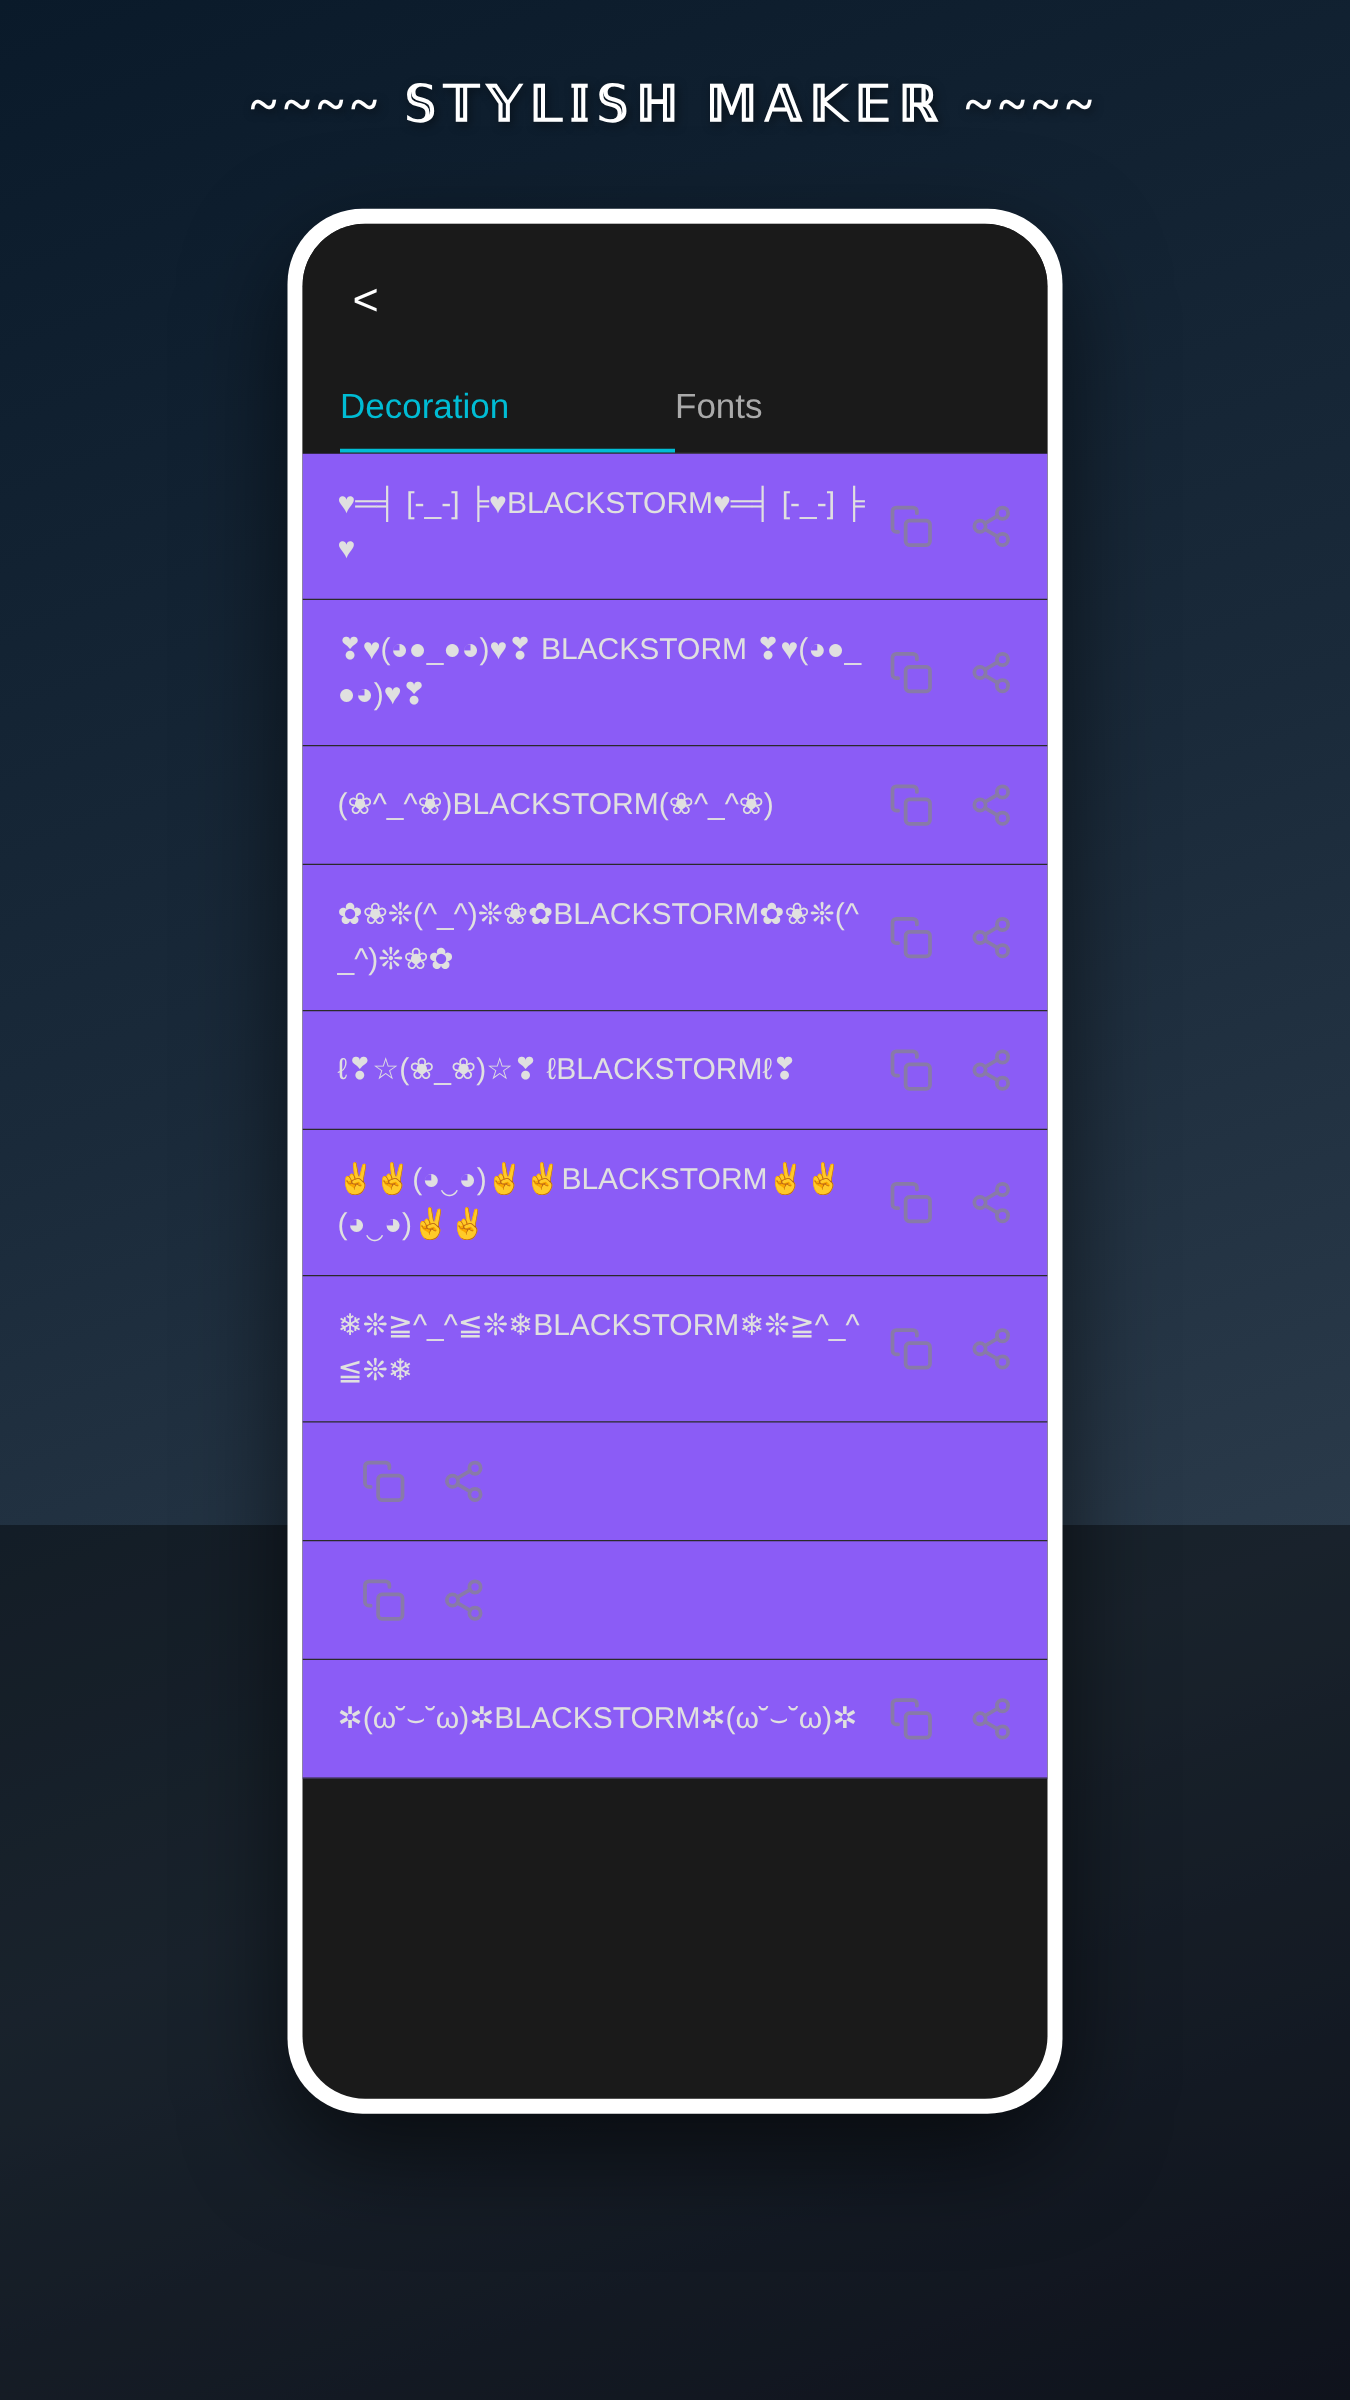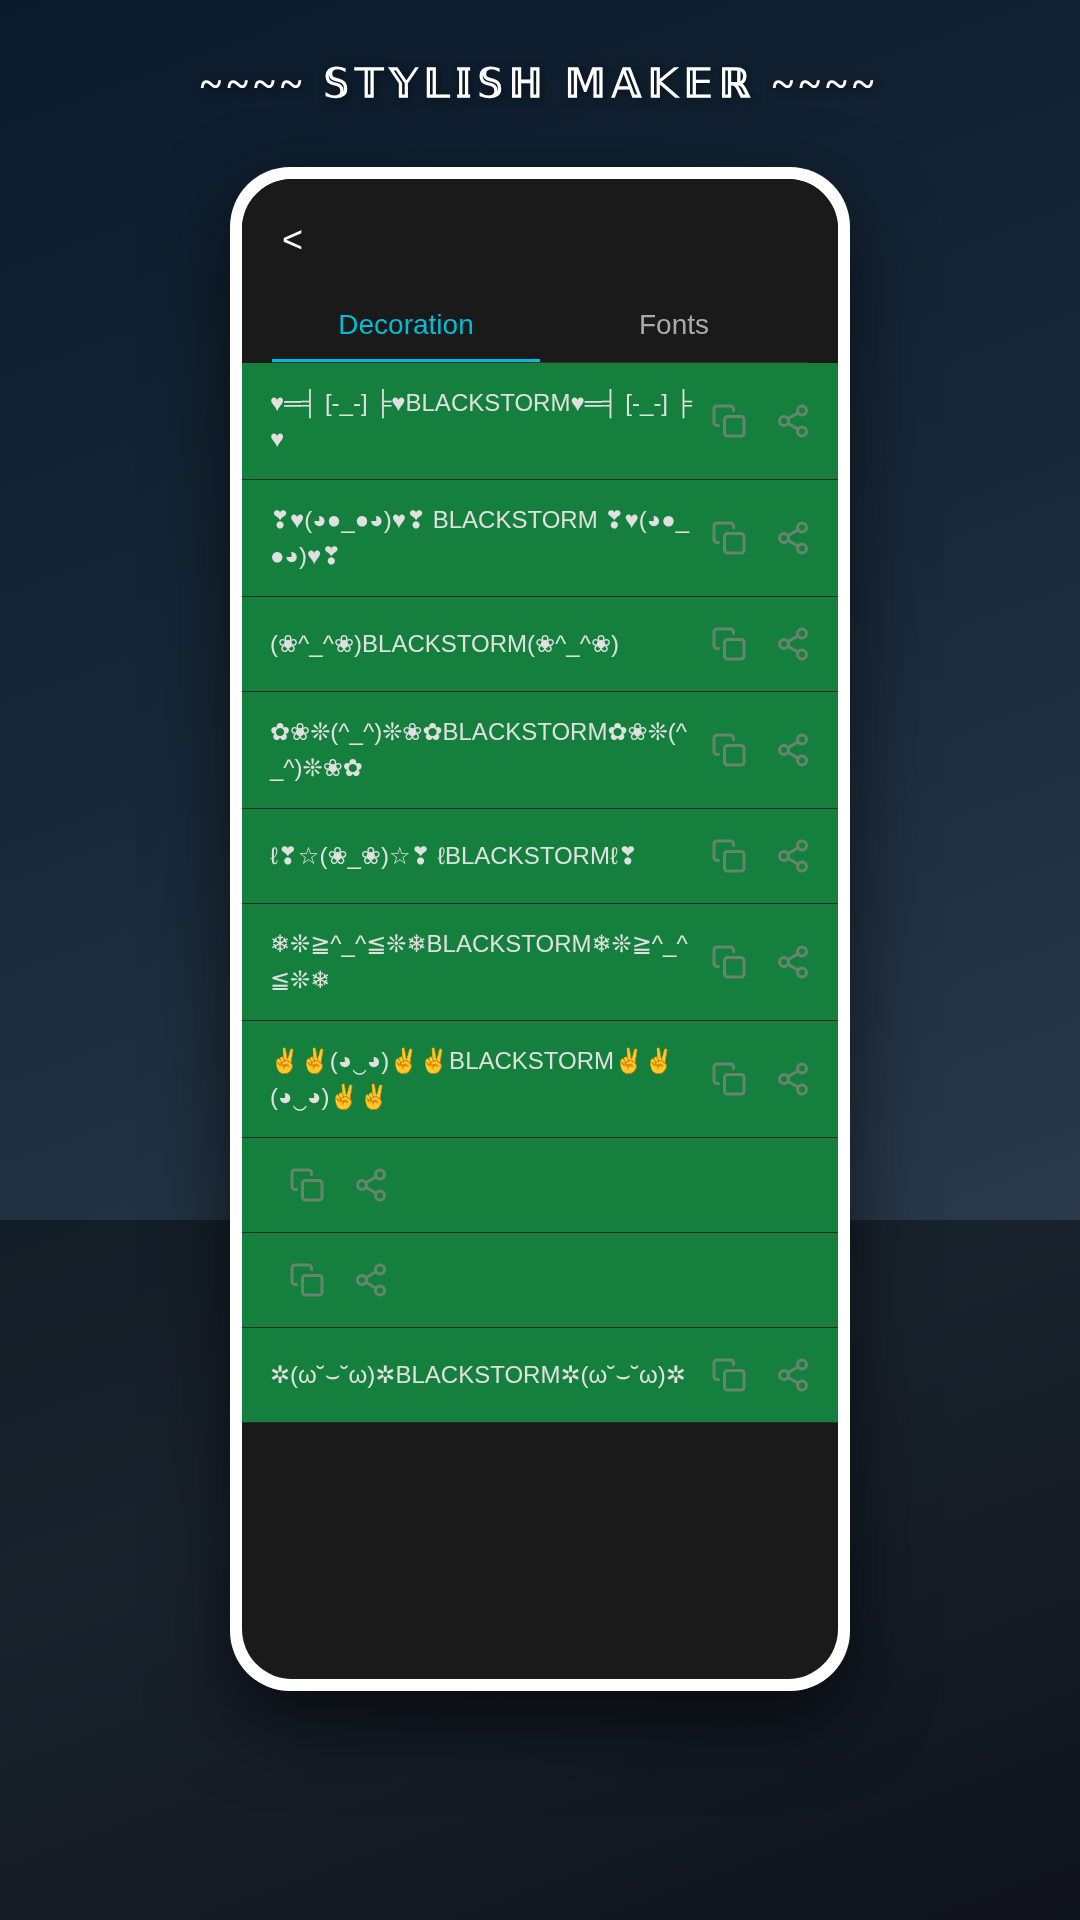--- a/index.html
+++ b/index.html
@@ -78,34 +78,34 @@
     }
 
     .tabs-container {
       display: flex;
       margin-top: 20px;
       border-bottom: 1px solid #333;
     }
 
     .tab {
       flex: 1;
-      text-align: center;
+      text-align: left;
       padding: 18px 0;
       font-size: 28px;
       cursor: pointer;
       color: #aaaaaa;
     }
 
     .tab.active {
       color: #00bcd4;
       border-bottom: 3px solid #00bcd4;
     }
 
     .list-container {
-      background: #15803d;
+      background: #8b5cf6;
     }
 
     .list-item {
       display: flex;
       align-items: center;
       padding: 22px 20px 22px 28px;
       border-bottom: 1px solid #2a2a2a;
     }
 
     .list-item-text {
@@ -255,41 +255,41 @@
       <circle cx="18" cy="5" r="3"></circle>
       <circle cx="6" cy="12" r="3"></circle>
       <circle cx="18" cy="19" r="3"></circle>
       <line x1="8.59" y1="13.51" x2="15.42" y2="17.49"></line>
       <line x1="15.41" y1="6.51" x2="8.59" y2="10.49"></line>
     </svg>
             </div>
           </div>
         </div>
         <div class="list-item">
+          <span class="list-item-text">✌✌(◕‿◕)✌✌BLACKSTORM✌✌(◕‿◕)✌✌</span>
+          <div class="action-icons">
+            <div class="icon-btn">
+              <svg class="svg-icon" viewBox="0 0 24 24" fill="none" stroke="#888" stroke-width="2" stroke-linecap="round" stroke-linejoin="round">
+      <rect x="9" y="9" width="13" height="13" rx="2" ry="2"></rect>
+      <path d="M5 15H4a2 2 0 0 1-2-2V4a2 2 0 0 1 2-2h9a2 2 0 0 1 2 2v1"></path>
+    </svg>
+            </div>
+            <div class="icon-btn">
+              <svg class="svg-icon" viewBox="0 0 24 24" fill="none" stroke="#888" stroke-width="2" stroke-linecap="round" stroke-linejoin="round">
+      <circle cx="18" cy="5" r="3"></circle>
+      <circle cx="6" cy="12" r="3"></circle>
+      <circle cx="18" cy="19" r="3"></circle>
+      <line x1="8.59" y1="13.51" x2="15.42" y2="17.49"></line>
+      <line x1="15.41" y1="6.51" x2="8.59" y2="10.49"></line>
+    </svg>
+            </div>
+          </div>
+        </div>
+        <div class="list-item">
           <span class="list-item-text">❄❊≧^_^≦❊❄BLACKSTORM❄❊≧^_^≦❊❄</span>
-          <div class="action-icons">
-            <div class="icon-btn">
-              <svg class="svg-icon" viewBox="0 0 24 24" fill="none" stroke="#888" stroke-width="2" stroke-linecap="round" stroke-linejoin="round">
-      <rect x="9" y="9" width="13" height="13" rx="2" ry="2"></rect>
-      <path d="M5 15H4a2 2 0 0 1-2-2V4a2 2 0 0 1 2-2h9a2 2 0 0 1 2 2v1"></path>
-    </svg>
-            </div>
-            <div class="icon-btn">
-              <svg class="svg-icon" viewBox="0 0 24 24" fill="none" stroke="#888" stroke-width="2" stroke-linecap="round" stroke-linejoin="round">
-      <circle cx="18" cy="5" r="3"></circle>
-      <circle cx="6" cy="12" r="3"></circle>
-      <circle cx="18" cy="19" r="3"></circle>
-      <line x1="8.59" y1="13.51" x2="15.42" y2="17.49"></line>
-      <line x1="15.41" y1="6.51" x2="8.59" y2="10.49"></line>
-    </svg>
-            </div>
-          </div>
-        </div>
-        <div class="list-item">
-          <span class="list-item-text">✌✌(◕‿◕)✌✌BLACKSTORM✌✌(◕‿◕)✌✌</span>
           <div class="action-icons">
             <div class="icon-btn">
               <svg class="svg-icon" viewBox="0 0 24 24" fill="none" stroke="#888" stroke-width="2" stroke-linecap="round" stroke-linejoin="round">
       <rect x="9" y="9" width="13" height="13" rx="2" ry="2"></rect>
       <path d="M5 15H4a2 2 0 0 1-2-2V4a2 2 0 0 1 2-2h9a2 2 0 0 1 2 2v1"></path>
     </svg>
             </div>
             <div class="icon-btn">
               <svg class="svg-icon" viewBox="0 0 24 24" fill="none" stroke="#888" stroke-width="2" stroke-linecap="round" stroke-linejoin="round">
       <circle cx="18" cy="5" r="3"></circle>

